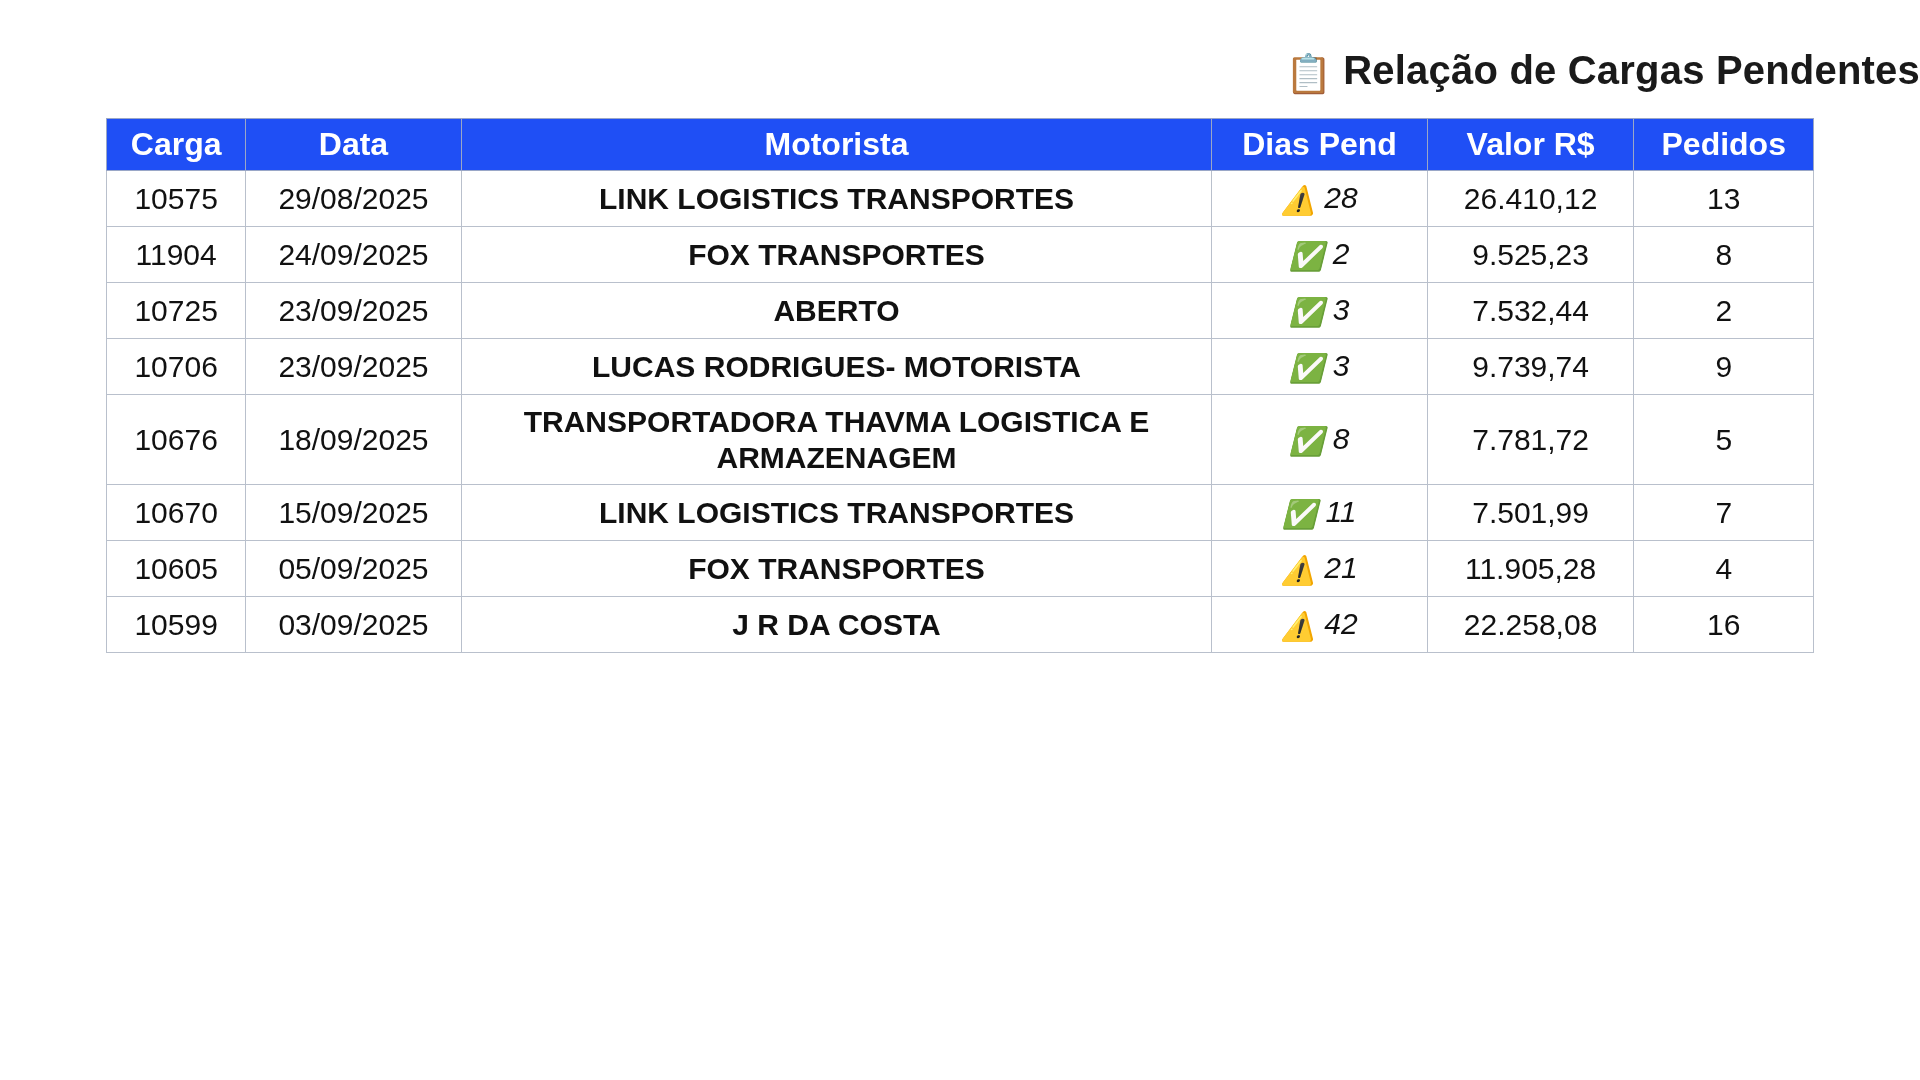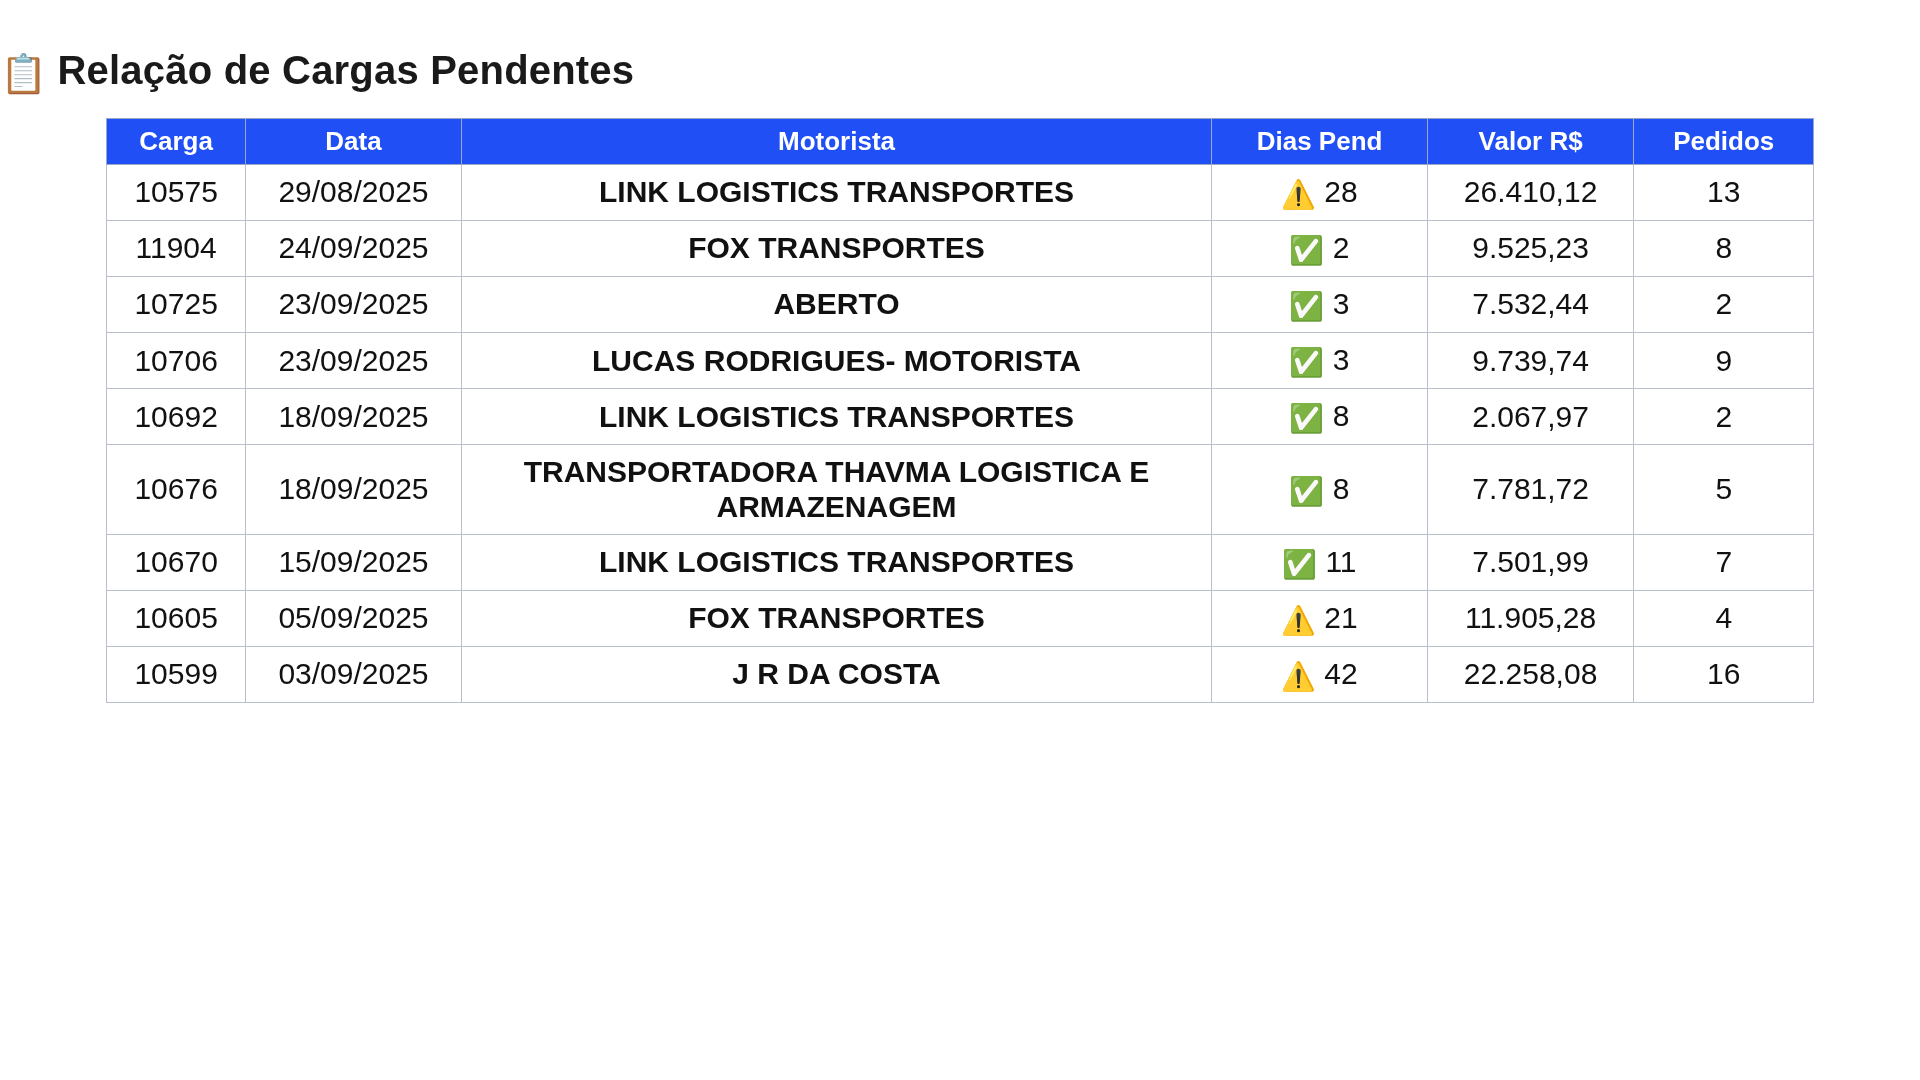--- a/index.html
+++ b/index.html
@@ -15,21 +15,21 @@
   .page {
     width: 1920px;
     height: 1080px;
     box-sizing: border-box;
     padding: 0;
     background: #ffffff;
     position: relative;
   }
 
   .title {
-    text-align: left;
+    text-align: right;
     font-size: 40px;
     font-weight: bold;
     color: #1a1a1a;
     margin: 48px 0 22px 0;
     letter-spacing: 0.2px;
     white-space: nowrap;
   }
 
   .title .title-icon {
     font-size: 38px;
@@ -45,21 +45,21 @@
   table.cargas {
     width: 1708px;
     border-collapse: collapse;
     table-layout: fixed;
     background: #ffffff;
   }
 
   table.cargas th {
     background: #1f4ff5;
     color: #ffffff;
-    font-size: 26px;
+    font-size: 32px;
     font-weight: bold;
     text-align: center;
     padding: 8px 6px;
     border: 1px solid #9aa7c7;
     line-height: 1.1;
     white-space: nowrap;
   }
 
   table.cargas td {
     font-size: 30px;
@@ -75,20 +75,21 @@
   .col-data    { width: 198px; }
   .col-mot     { width: 690px; }
   .col-dias    { width: 198px; }
   .col-valor   { width: 190px; }
   .col-pedidos { width: 165px; }
 
   td.motorista { text-align: center; font-weight: bold; }
 
   .dias-cell {
     white-space: nowrap;
+    font-style: italic;
   }
   .dias-cell .st-icon {
     font-size: 28px;
     margin-right: 8px;
     vertical-align: -2px;
   }
 
   
   .clip-row td {
     border-bottom: none;
@@ -159,28 +160,20 @@
           </tr>
           <tr>
             <td>10706</td>
             <td>23/09/2025</td>
             <td class="motorista">LUCAS RODRIGUES- MOTORISTA</td>
             <td class="dias-cell"><span class="st-icon">✅</span><span>3</span></td>
             <td>9.739,74</td>
             <td>9</td>
           </tr>
           <tr>
-            <td>10692</td>
-            <td>18/09/2025</td>
-            <td class="motorista">LINK LOGISTICS TRANSPORTES</td>
-            <td class="dias-cell"><span class="st-icon">✅</span><span>8</span></td>
-            <td>2.067,97</td>
-            <td>2</td>
-          </tr>
-          <tr>
             <td>10676</td>
             <td>18/09/2025</td>
             <td class="motorista">TRANSPORTADORA THAVMA LOGISTICA E ARMAZENAGEM</td>
             <td class="dias-cell"><span class="st-icon">✅</span><span>8</span></td>
             <td>7.781,72</td>
             <td>5</td>
           </tr>
           <tr>
             <td>10670</td>
             <td>15/09/2025</td>

